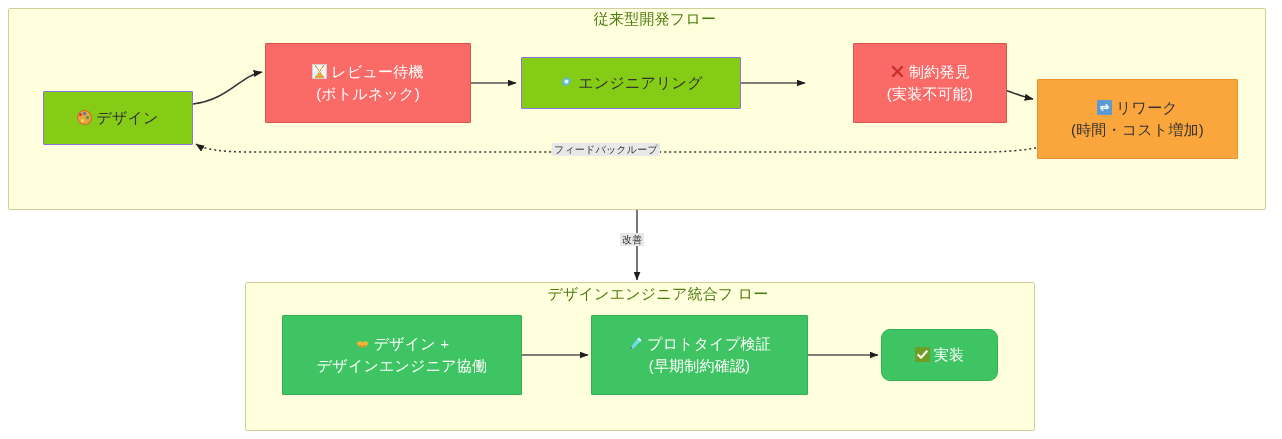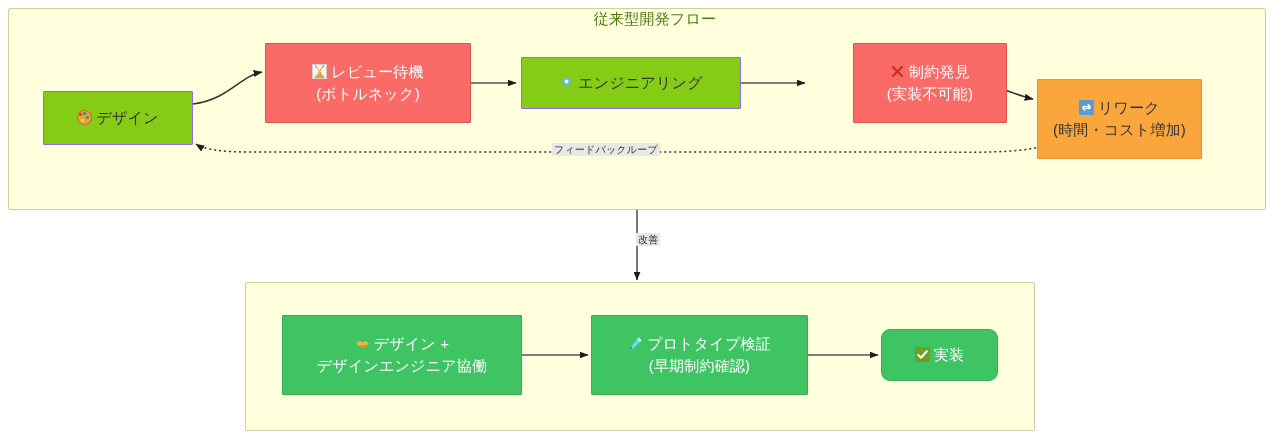--- a/index.html
+++ b/index.html
@@ -174,20 +174,24 @@
 <div id="canvas">
 
   <div class="subgraph" style="left:8px; top:8px; width:1258px; height:202px;">
   </div>
   <div class="subgraph-title" style="left:8px; top:9px; width:1258px;">
     <span class="line">従来型開発フロー</span>
   </div>
 
   <div class="subgraph" style="left:245px; top:282px; width:790px; height:149px;">
   </div>
+  <div class="subgraph-title" style="left:245px; top:284px; width:790px;">
+    <span class="line">デザインエンジニア統合フ</span>
+    <span class="line">ロー</span>
+  </div>
 
   <svg class="edges" viewBox="0 0 1282 439">
     <defs>
       <marker id="arrow" markerWidth="9" markerHeight="7" refX="8.4" refY="3.5" orient="auto" markerUnits="userSpaceOnUse">
         <path d="M0,0 L9,3.5 L0,7 z" fill="#1f1f1f"></path>
       </marker>
       <marker id="arrow-dot" markerWidth="9" markerHeight="7" refX="8.4" refY="3.5" orient="auto" markerUnits="userSpaceOnUse">
         <path d="M0,0 L9,3.5 L0,7 z" fill="#1f1f1f"></path>
       </marker>
     </defs>
@@ -204,21 +208,21 @@
 
     <path d="M637,210 L637,280" fill="none" stroke="#555555" stroke-width="1.6" marker-end="url(#arrow)"></path>
 
     <path d="M522,355 L588,355" fill="none" stroke="#555555" stroke-width="1.6" marker-end="url(#arrow)"></path>
 
     <path d="M808,355 L878,355" fill="none" stroke="#555555" stroke-width="1.6" marker-end="url(#arrow)"></path>
   </svg>
 
   <div class="edge-label" style="left:552px; top:143px;">フィードバックループ</div>
 
-  <div class="edge-label" style="left:636px; top:233px;">改善</div>
+  <div class="edge-label" style="left:620px; top:233px;">改善</div>
 
   <div class="node lavender" style="left:43px; top:91px; width:150px; height:54px;">
     <span class="line">
       <span class="ico ico-palette"></span><span>デザイン</span>
     </span>
   </div>
 
   <div class="node red" style="left:265px; top:43px; width:206px; height:80px;">
     <span class="line">
       <span class="ico ico-hourglass"></span><span>レビュー待機</span>
@@ -241,21 +245,21 @@
     <span class="line">
       <span class="ico ico-x">
         <svg viewBox="0 0 16 16" width="15" height="15" aria-hidden="true">
           <path d="M3.2 3.2 L12.8 12.8 M12.8 3.2 L3.2 12.8" stroke="#c9302c" stroke-width="2.6" stroke-linecap="round" fill="none"></path>
         </svg>
       </span><span>制約発見</span>
     </span>
     <span class="line">(実装不可能)</span>
   </div>
 
-  <div class="node orange" style="left:1037px; top:79px; width:165px; height:80px;text-align:center;">
+  <div class="node orange" style="left:1037px; top:79px; width:201px; height:80px;text-align:center;">
     <span class="line">
       <span class="ico ico-recycle">
         <svg viewBox="0 0 16 16" width="15" height="15" aria-hidden="true">
           <rect x="0" y="0" width="16" height="16" rx="2" fill="#5b9bd5"></rect>
           <path d="M4 6.4h6.2l-1.4-1.4 1-1 3.1 3.1-3.1 3.1-1-1 1.4-1.4H3z" fill="#ffffff"></path>
           <path d="M12 9.6H5.8l1.4 1.4-1 1L3.1 8.9 6.2 5.8l1 1-1.4 1.4H13z" fill="#ffffff" opacity="0.85"></path>
         </svg>
       </span><span>リワーク</span>
     </span>
     <span class="line">(時間・コスト増加)</span>

